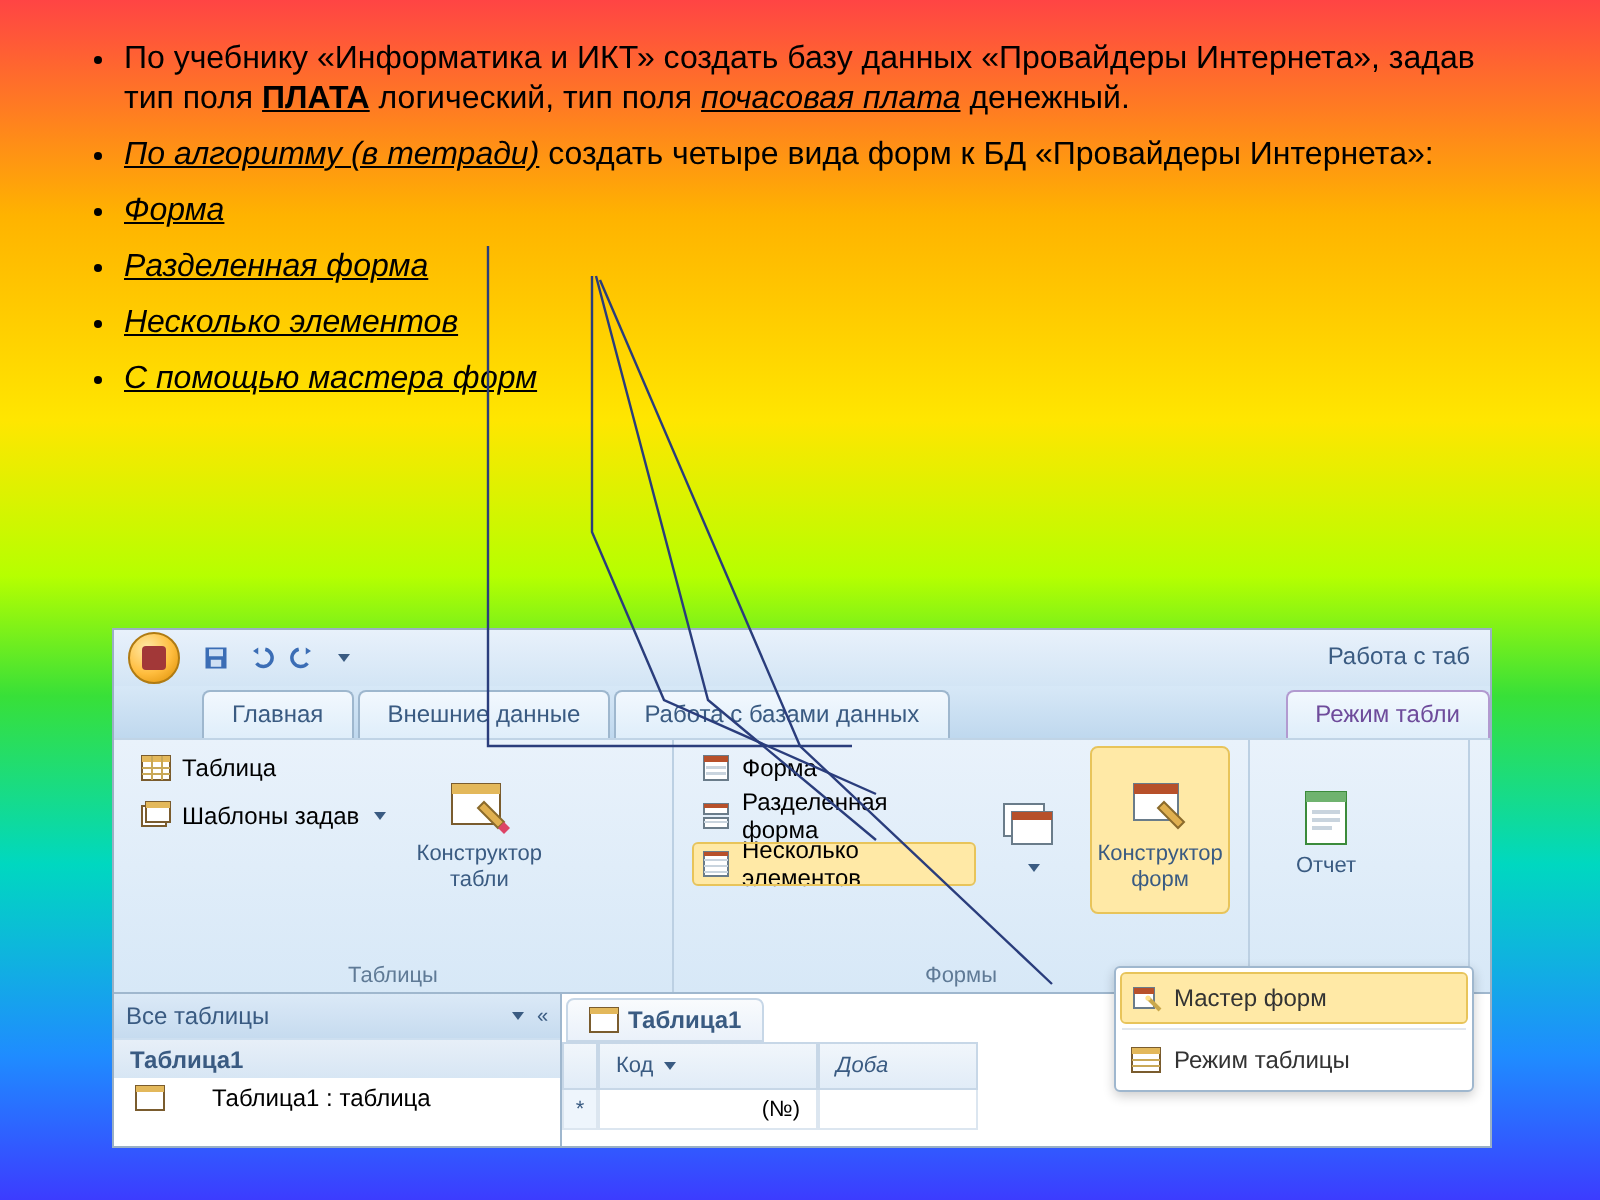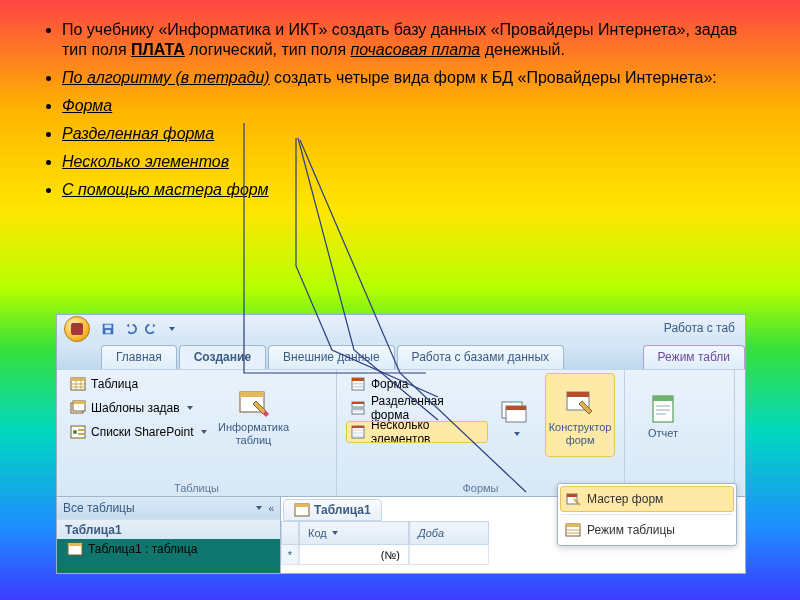--- a/index.html
+++ b/index.html
@@ -57,28 +57,28 @@
   .bigbtn { display:inline-flex; flex-direction:column; align-items:center;
             justify-content:center; width:72px; height:82px; gap:2px;
             border-radius:3px; padding-top:3px; }
   .bigbtn:hover, .bigbtn.hi { background:#ffe9a6; outline:1px solid #e8c45a; }
   .bigbtn .lbl { font-size:11px; color:#3a5b82; text-align:center; line-height:1.1; }
   .tri { display:inline-block; width:0;height:0; border-left:3px solid transparent;
          border-right:3px solid transparent; border-top:4px solid #3a5b82; margin-left:2px; }
 
   
   .lower { display:flex; height: calc(100% - 28px - 26px - 104px); }
-  .nav { width: 224px; background:#0f766e; border-right:1px solid #9fb7ce; }
+  .nav { width: 224px; background:#ffffff; border-right:1px solid #9fb7ce; }
   .nav-hd { height:22px; background:linear-gradient(#dbe9f7,#c6dbef);
             display:flex; align-items:center; justify-content:space-between;
             padding:0 6px; color:#3a5b82; }
   .nav-shutter { font-size:10px; }
   .nav-cat { height:20px; background:linear-gradient(#e7eff8,#d7e6f4);
              padding:3px 8px; color:#3a5b82; font-weight:600; border-top:1px solid #cddff0; }
-  .nav-item { height:20px; display:flex; align-items:center; gap:5px; padding:1px 10px; }
+  .nav-item { height:20px; display:flex; align-items:center; gap:23px; padding:1px 10px; }
   .sheet { flex:1; background:#fff; position:relative; }
   .sheet-tab { display:inline-flex; align-items:center; gap:4px; height:22px;
                padding:0 10px; background:linear-gradient(#f9fbfd,#eaf1fa);
                border:1px solid #c7d7e7; border-radius:4px 4px 0 0; margin:2px 0 0 2px;
                color:#3a5b82; font-weight:600; }
   .colhdr { display:flex; margin-top:0; }
   .colhdr .c { background:linear-gradient(#f1f6fb,#e1ecf7); border:1px solid #c7d7e7;
                height:24px; display:flex; align-items:center; padding:0 8px;
                color:#3a5b82; font-size:11px; }
   .row-sel { width:18px; background:linear-gradient(#f4daa5,#f0cd81);
@@ -149,21 +149,20 @@
           <path d="M5 3a5 5 0 1 0 5 8" fill="none" stroke="#3b6db5" stroke-width="2"></path>
           <path d="M12 4l-3-2v4z" fill="#3b6db5"></path>
         </svg>
       <span class="tri"></span>
     </div>
     <div class="tt-title">Работа с таб</div>
   </div>
 
   <div class="tabbar">
     <div class="tab">Главная</div>
-    <div class="tab active">Создание</div>
     <div class="tab">Внешние данные</div>
     <div class="tab">Работа с базами данных</div>
     <div style="flex:1"></div>
     <div class="tab ctx">Режим табли</div>
   </div>
 
   <div class="ribbon">
 
     <div class="group" style="width:280px">
       <div style="display:flex; gap:8px;">
@@ -179,41 +178,31 @@
               </svg>
             <span>Таблица</span>
           </div>
           <div class="item">
             <svg class="ic" viewBox="0 0 16 16">
                 <rect x="1" y="3" width="12" height="10" fill="#fff" stroke="#7a5c2e"></rect>
                 <rect x="3" y="1" width="12" height="10" fill="#fff" stroke="#7a5c2e"></rect>
                 <rect x="3" y="1" width="12" height="3" fill="#e3b85b"></rect>
               </svg>
             <span>Шаблоны задав</span>
-              <span class="tri"></span>
-          </div>
-          <div class="item">
-            <svg class="ic" viewBox="0 0 16 16">
-                <rect x="1" y="2" width="14" height="12" fill="#fff" stroke="#7a5c2e"></rect>
-                <circle cx="5" cy="8" r="2" fill="#3b8b3b"></circle>
-                <rect x="8" y="5" width="6" height="2" fill="#c9a857"></rect>
-                <rect x="8" y="9" width="6" height="2" fill="#c9a857"></rect>
-              </svg>
-            <span>Списки SharePoint</span>
               <span class="tri"></span>
           </div>
         </div>
         <div class="bigbtn">
           <svg class="ic-l" viewBox="0 0 32 32">
               <rect x="2" y="5" width="24" height="20" fill="#fff" stroke="#7a5c2e"></rect>
               <rect x="2" y="5" width="24" height="5" fill="#e3b85b"></rect>
               <path d="M18 14l10 10-3 3-10-10z" fill="#e0b050" stroke="#8a6a2c"></path>
               <path d="M28 24l3 3-3 3-3-3z" fill="#d46"></path>
             </svg>
-          <span class="lbl">Информатика таблиц</span>
+          <span class="lbl">Конструктор табли</span>
         </div>
       </div>
       <div class="glabel">Таблицы</div>
     </div>
 
     <div class="group" style="width:288px">
       <div style="display:flex; gap:8px;">
         <div class="vlist">
           <div class="item">
             <svg class="ic" viewBox="0 0 16 16">

